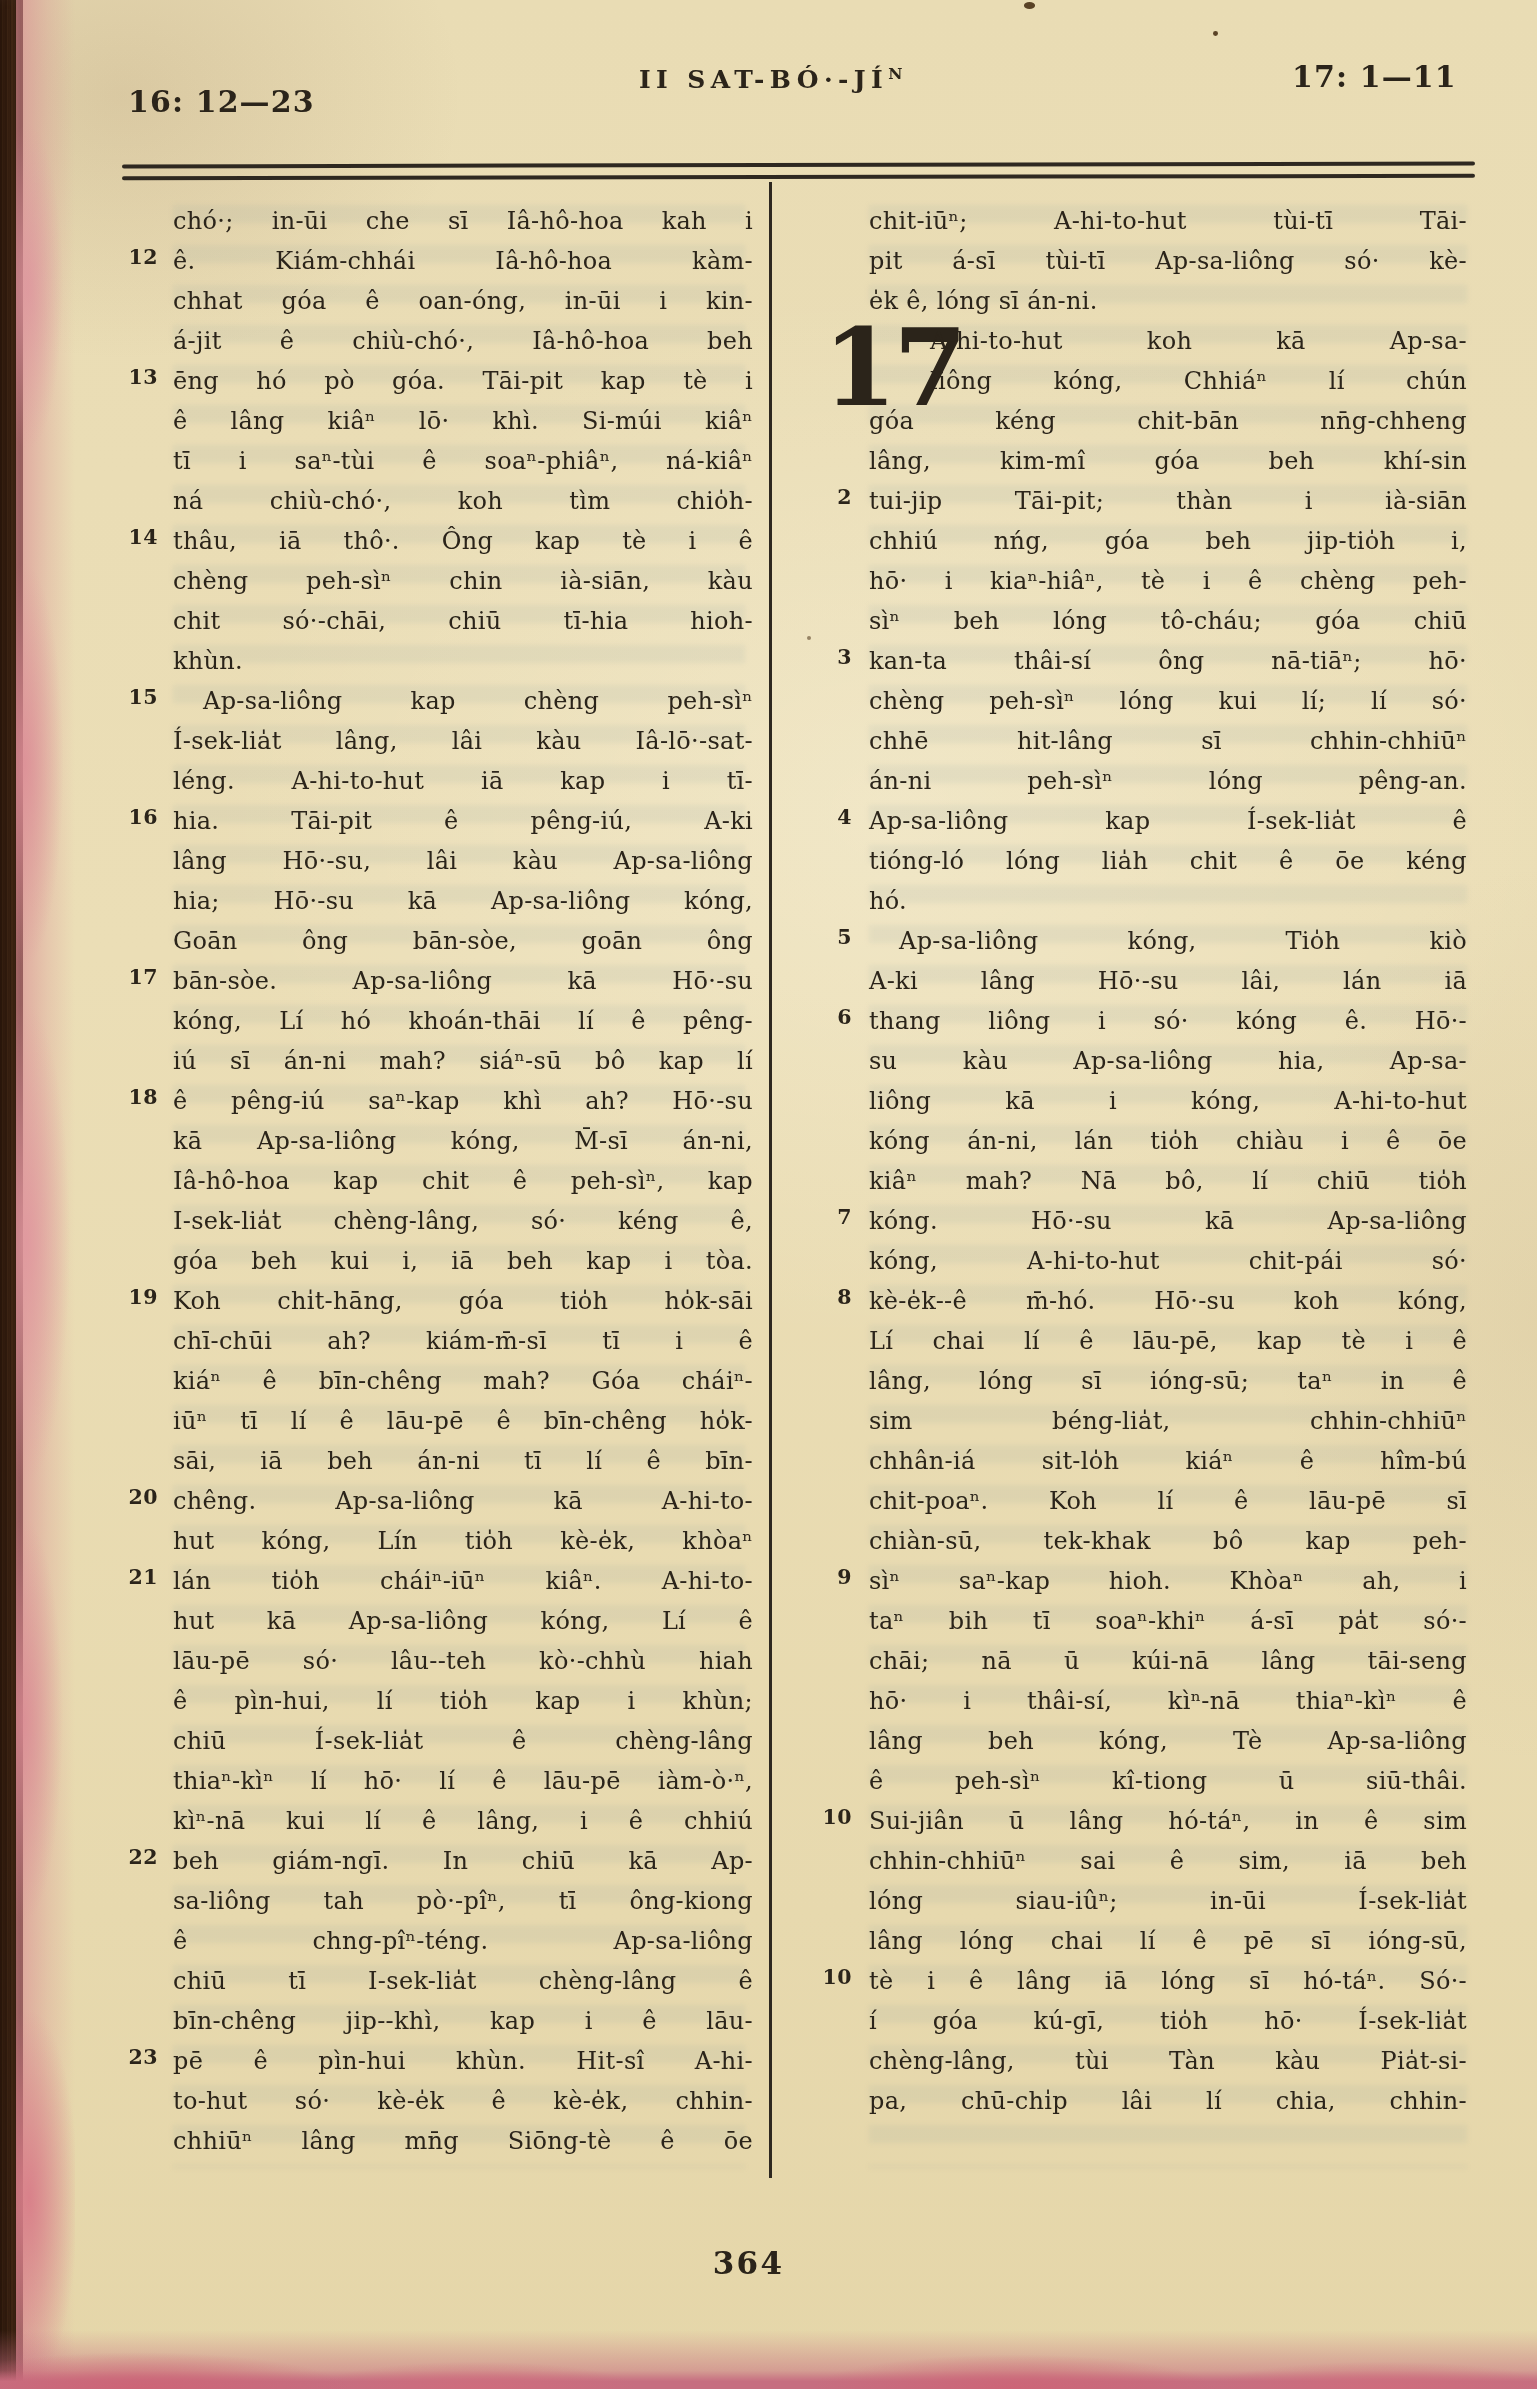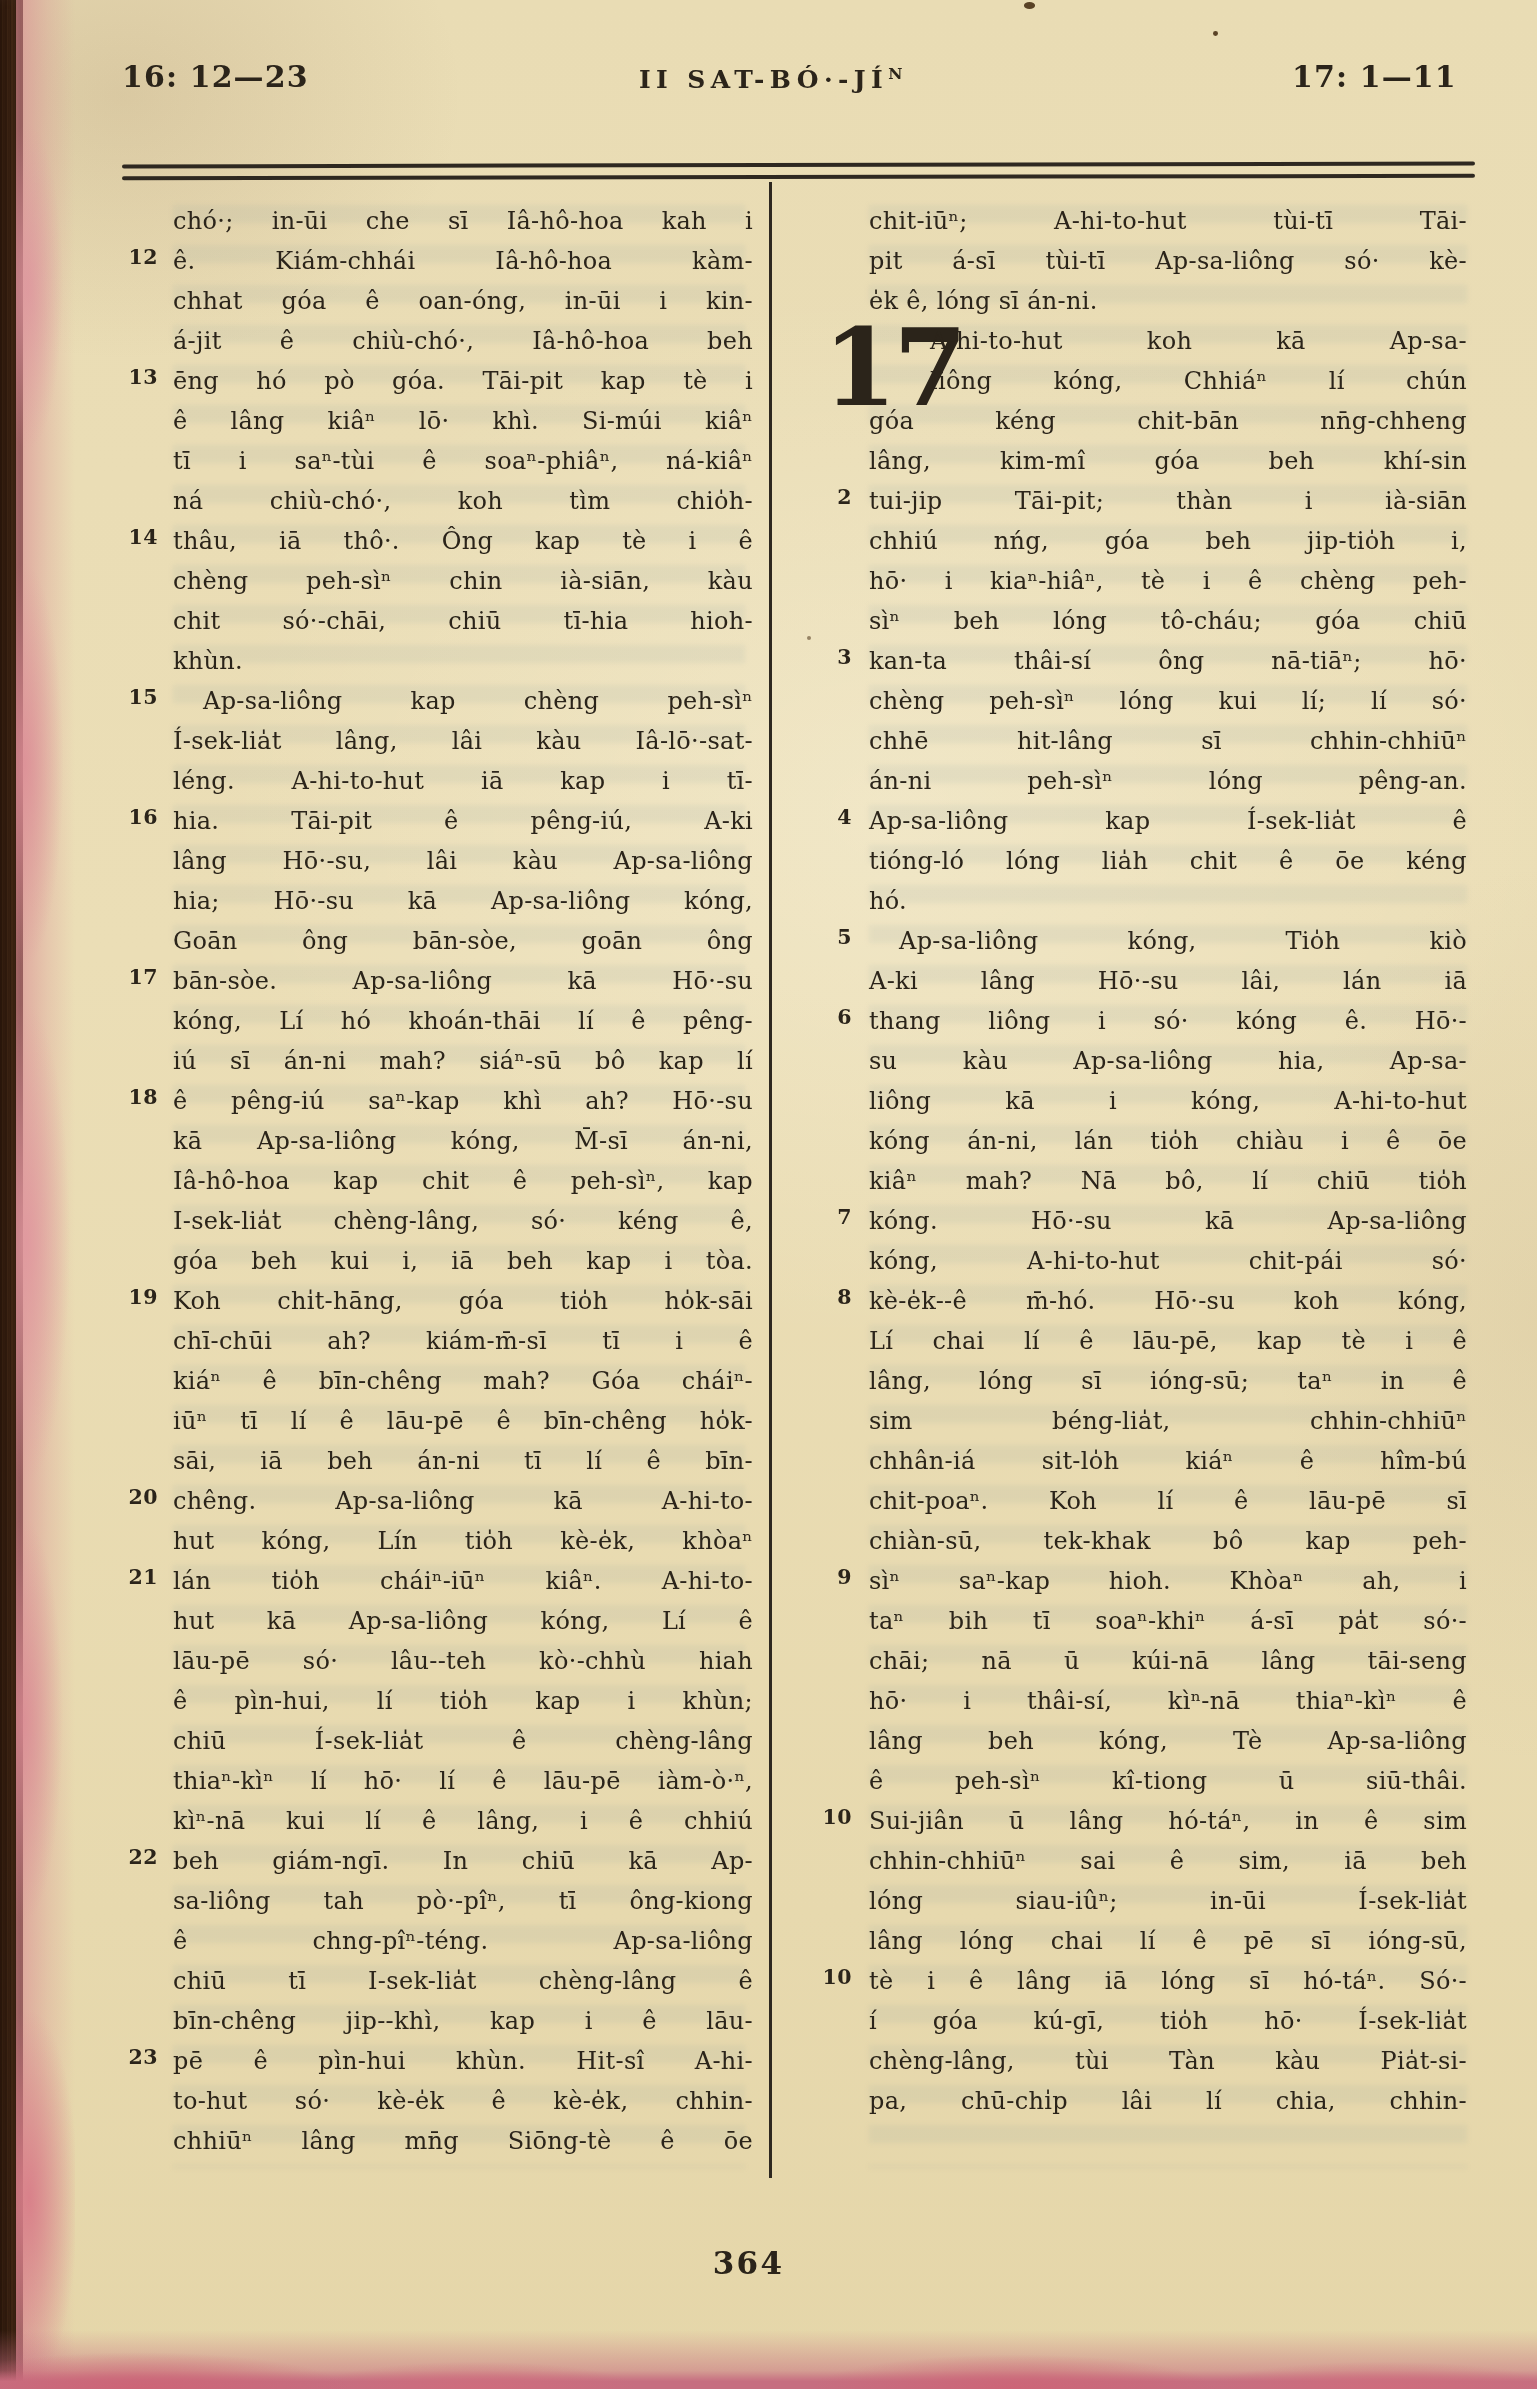--- a/index.html
+++ b/index.html
@@ -45,21 +45,21 @@
   }
   .speck{position:absolute;background:#5a4326;border-radius:50%;}
   
   .ghost{
     position:absolute;top:205px;height:1963px;width:572px;
     background:repeating-linear-gradient(180deg, rgba(125,148,158,0.10) 0 18.3px, rgba(125,148,158,0) 18.3px 40px);
     filter:blur(2.7px);
   }
   
   .hdr{position:absolute;top:59px;font-weight:bold;font-size:30px;letter-spacing:1.1px;white-space:nowrap;}
-  .hdr-left{left:122px;}
+  .hdr-left{left:128px;margin-top:25px;}
   .hdr-right{left:1292px;}
   .hdr-center{left:639px;top:64px;font-weight:bold;font-size:25px;letter-spacing:5.4px;white-space:nowrap;}
   .hdr-center sup{font-size:0.62em;vertical-align:super;letter-spacing:0;}
   .rule{position:absolute;left:122px;width:1353px;height:4.3px;background:#2e2820;border-radius:2.2px;}
   .rule-top{top:163px;transform:rotate(-0.12deg);}
   .rule-bot{top:175px;transform:rotate(-0.10deg);}
   .divider{position:absolute;left:769px;top:182px;width:2.7px;height:1996px;background:#2e2820;}
   
   .col{position:absolute;top:201px;}
   .col-left{left:173px;width:580px;}

